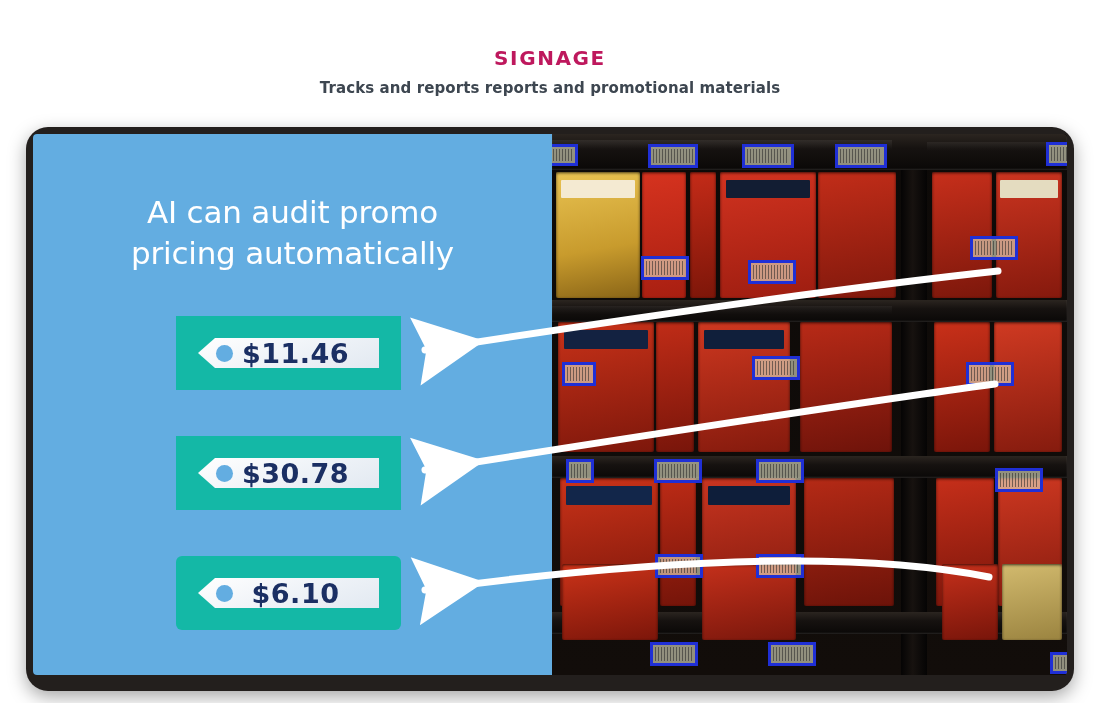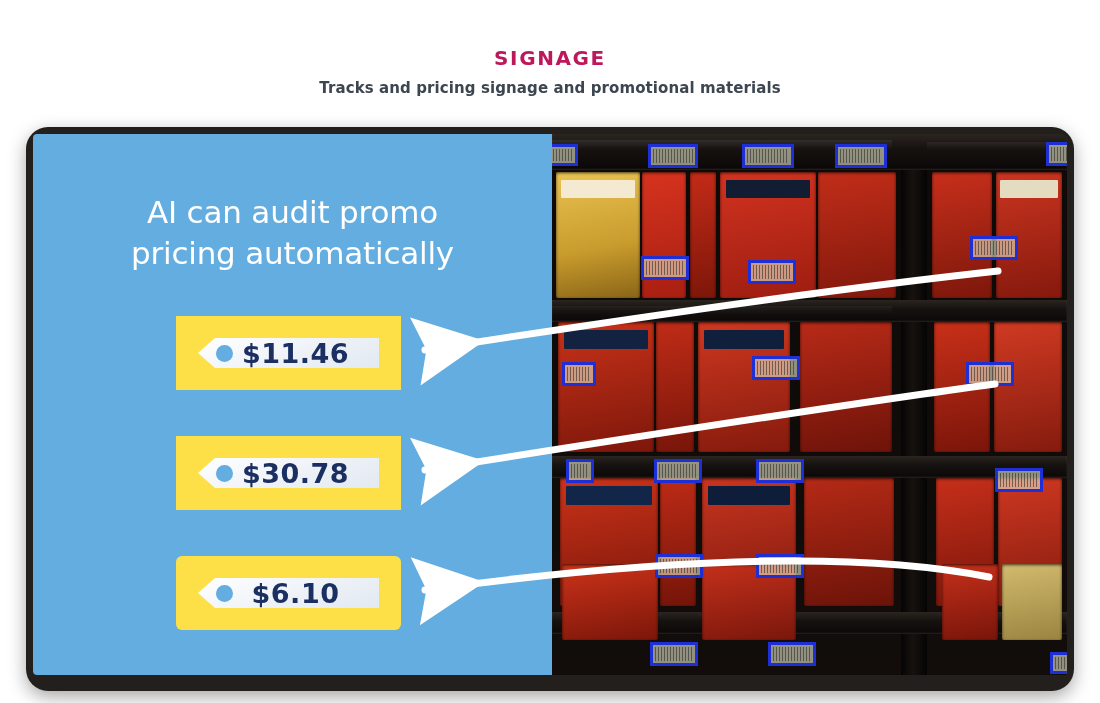--- a/index.html
+++ b/index.html
@@ -78,21 +78,21 @@
     white-space: pre-line;
     letter-spacing: -0.2px;
   }
 
   
   .price-tag {
     position: absolute;
     left: 143px;
     width: 225px;
     height: 74px;
-    background: #fde047;
+    background: #14b8a6;
     padding: 22px;
   }
   .price-tag.t0 { top: 182px; }
   .price-tag.t1 { top: 302px; }
   .price-tag.t2 { top: 422px; border-radius: 6px; }
 
   .tag-body {
     position: relative;
     width: 100%; height: 100%;
     background: linear-gradient(160deg, #ffffff 0%, #eef2f7 55%, #e2e9f1 100%);
@@ -185,21 +185,21 @@
     left: 0; top: 0;
     width: 1034px; height: 541px;
     pointer-events: none;
   }
 </style>
 </head>
 <body>
 
 <div id="header">
   <div id="section-title">SIGNAGE</div>
-  <div id="section-subtitle">Tracks and pricing signage and promotional materials</div>
+  <div id="section-subtitle">Tracks and reports reports and promotional materials</div>
 </div>
 
 <div id="card-frame">
   <div id="card-inner">
 
     <div id="left-panel">
       <div id="panel-heading">AI can audit promo
 pricing automatically</div>
 
       <div class="price-tag t0">

